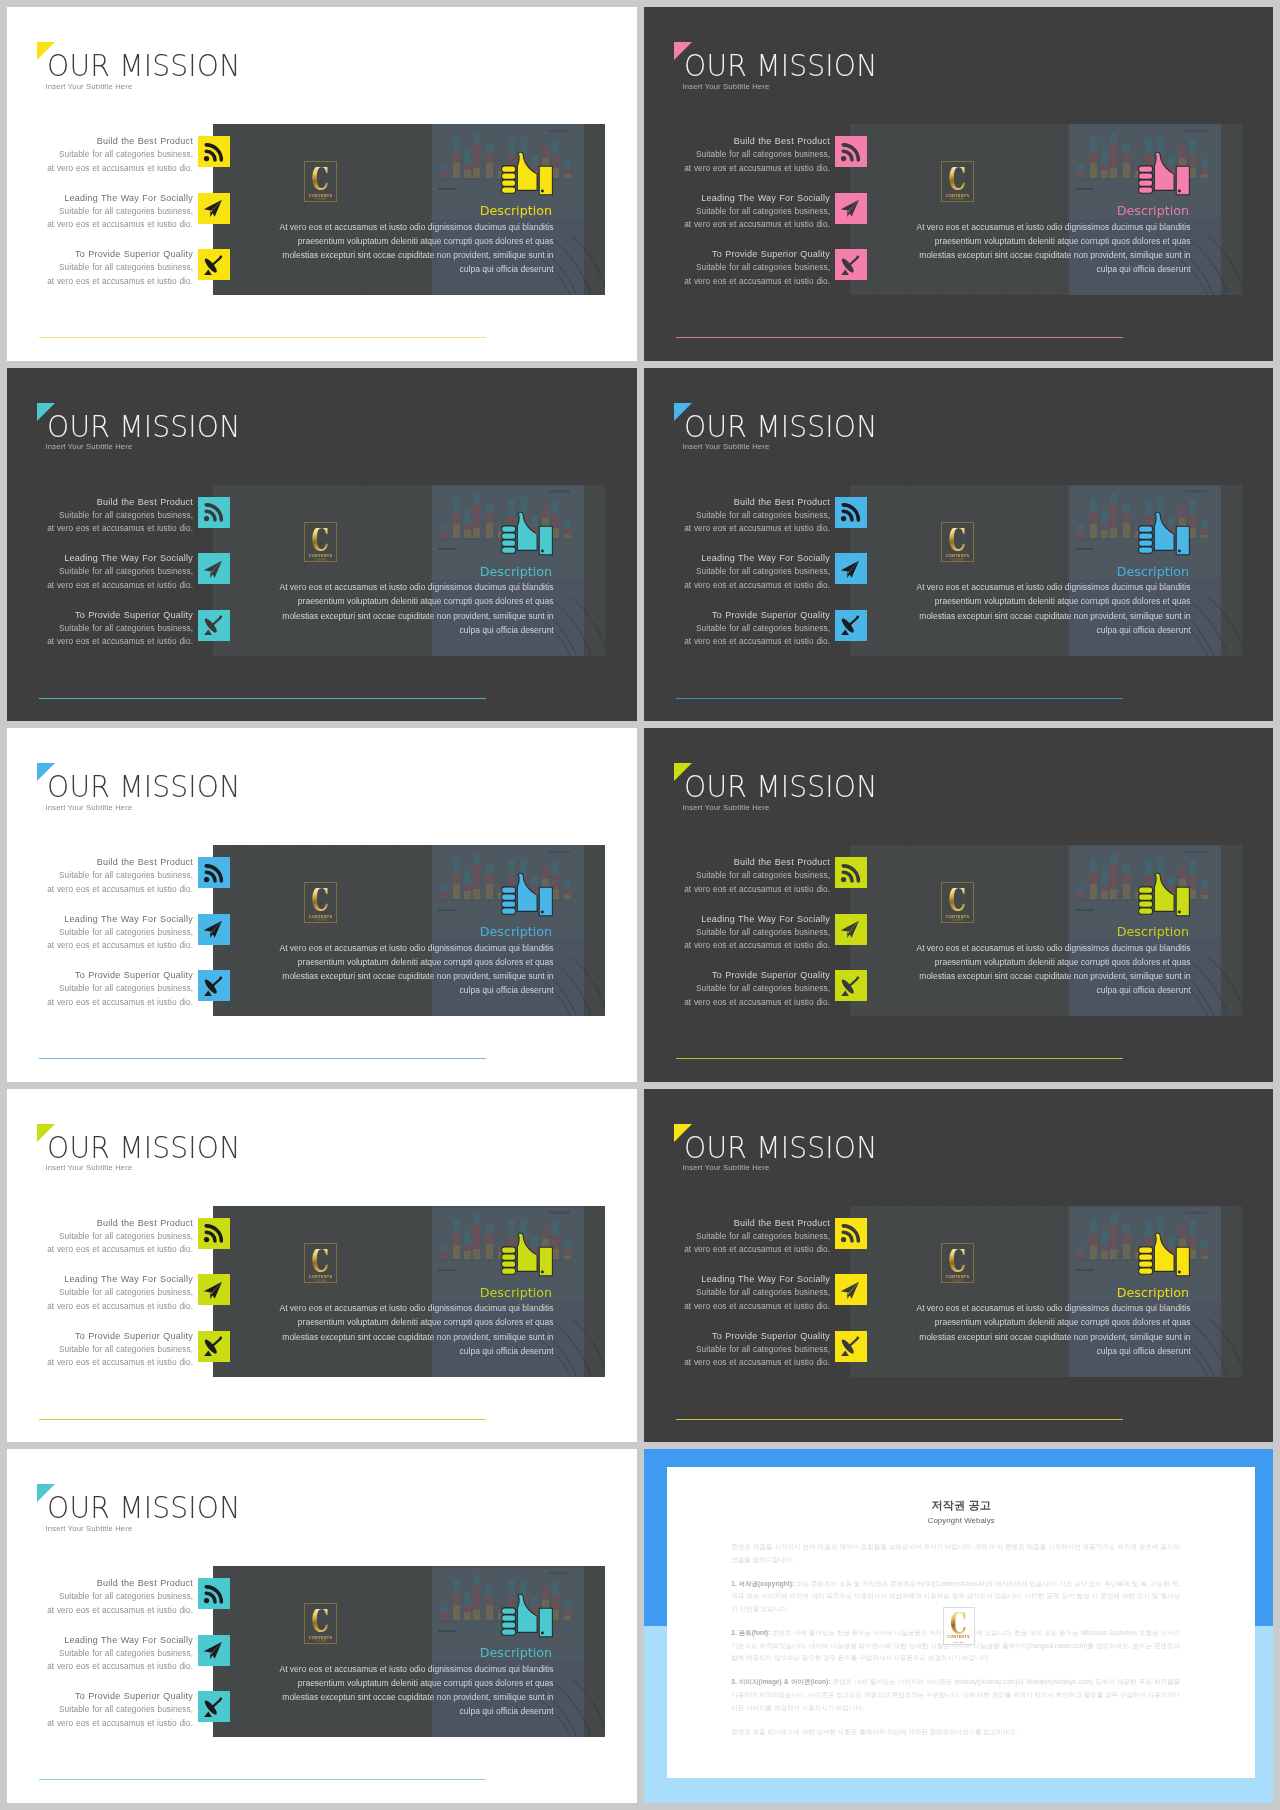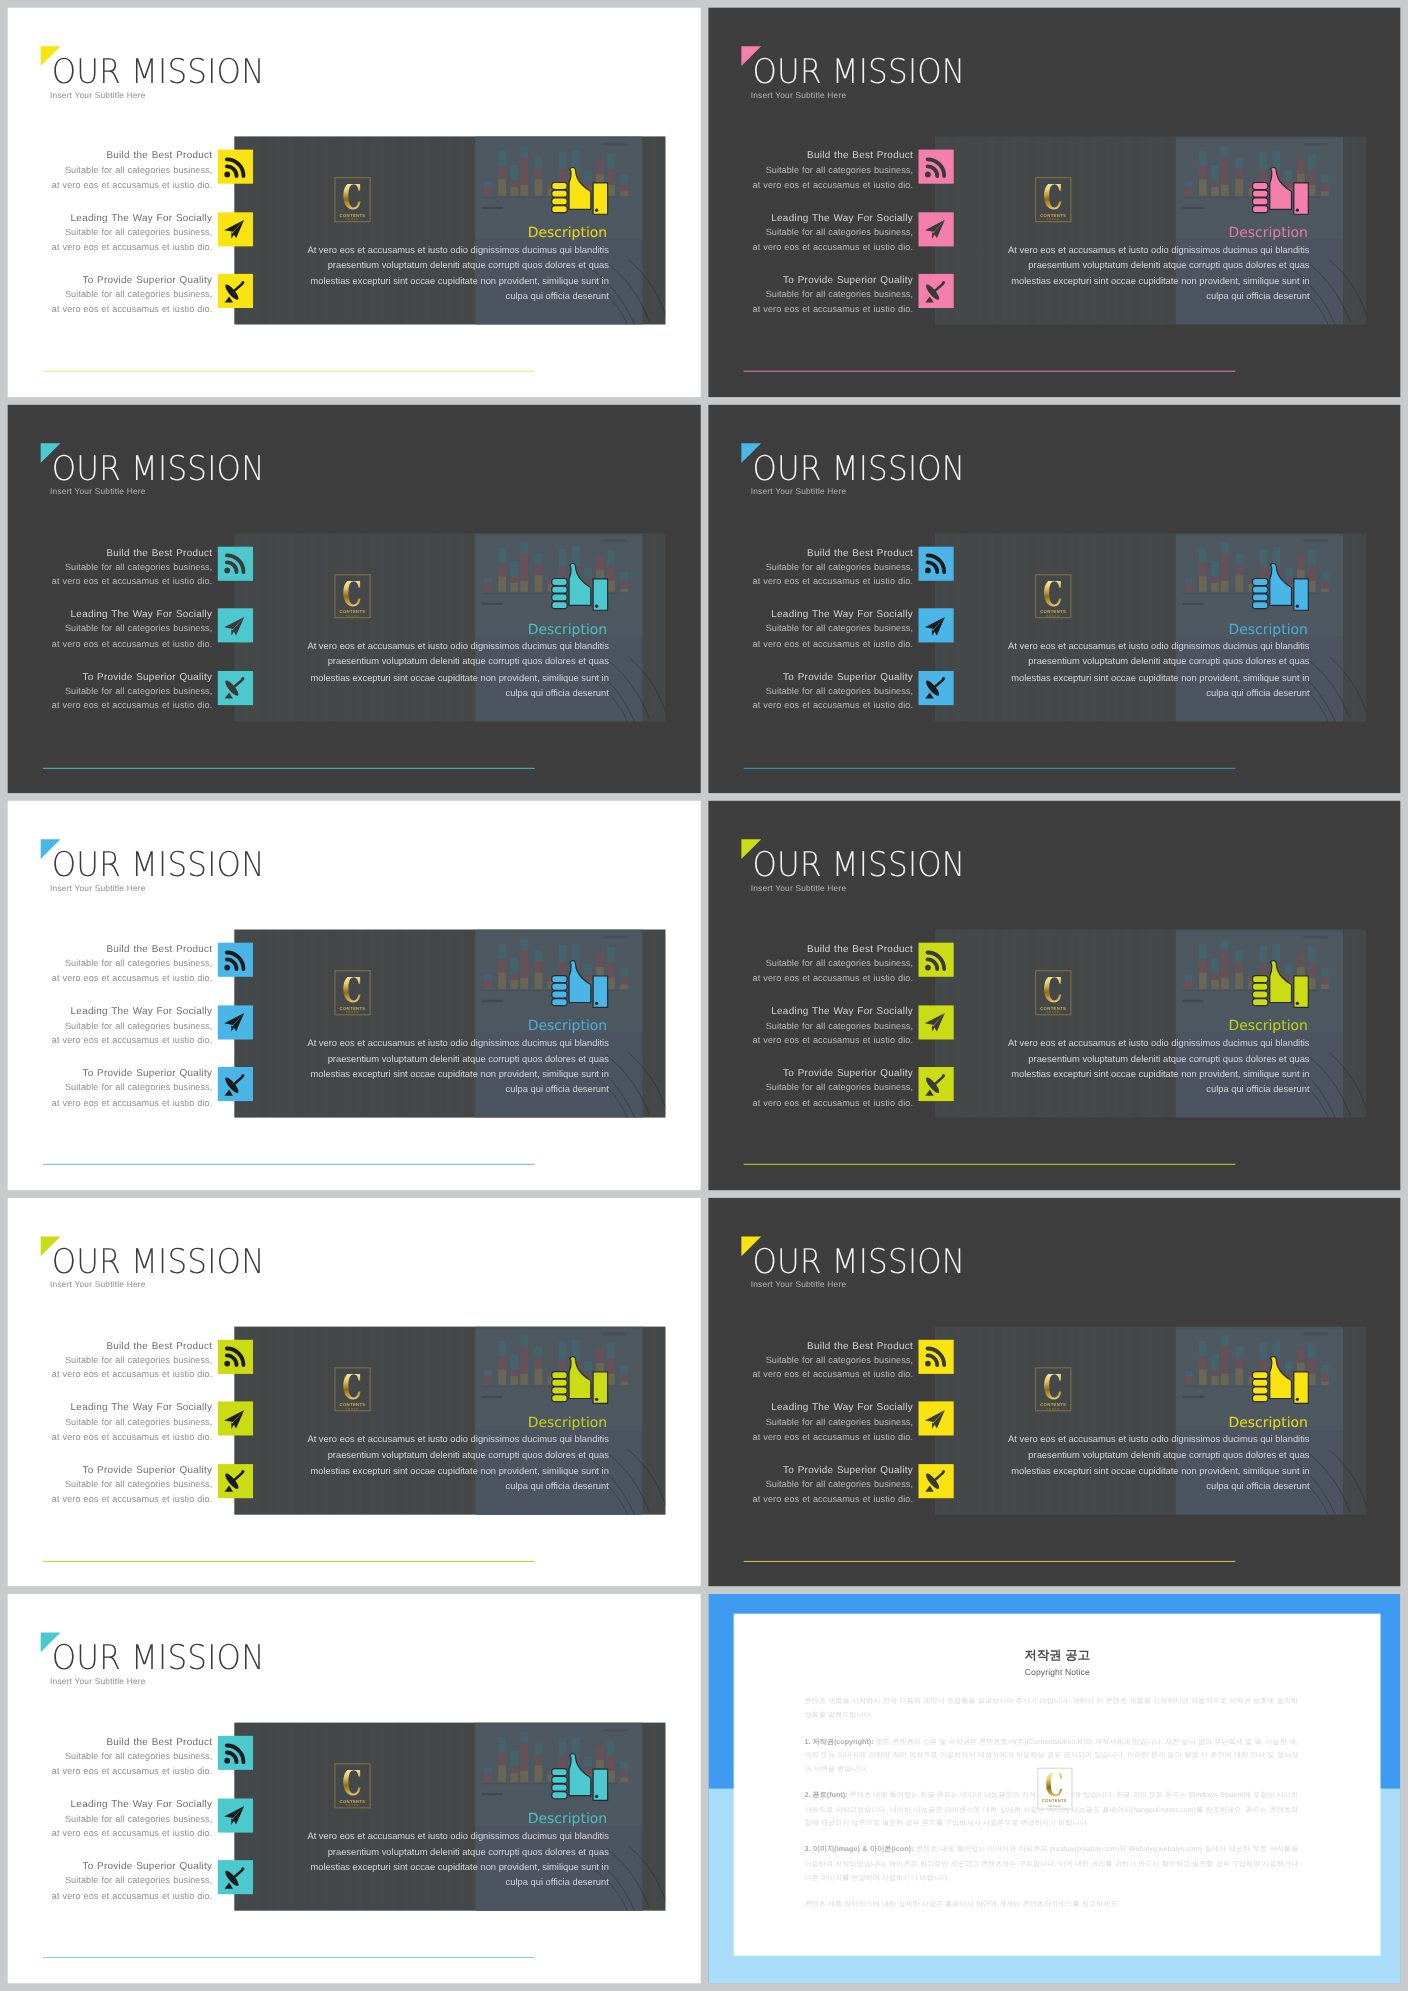--- a/index.html
+++ b/index.html
@@ -1190,21 +1190,21 @@
           <circle cx="53.5" cy="8" r="4" fill="#1b1b1b"></circle>
         </svg>
       </div>
   <div class="rule" style="top:330px;width:447px;background:#86d5da"></div>
 </div>
 <div class="slide">
   <div class="cp" style="background:#3f9bf2">
     <div class="cp-band" style="background:#aadcfb"></div>
     <div class="cp-card" style="background:#ffffff">
       <div class="cp-h1">저작권 공고</div>
-      <div class="cp-h2">Copyright Notice</div>
+      <div class="cp-h2">Copyright Webalys</div>
       <div class="cp-body">
         <p><span>콘텐츠 제품을 시작하시 전에 다음의 계약서 조항들을 살펴보시어 주시기 바랍니다. 귀하가 이 콘텐츠 제품을 시작하시면 자동적으로 저작권 보호에 동의하셨음을 알려드립니다.</span></p>
         <p><b>1. 저작권(copyright):</b><span> 모든 콘텐츠의 소유 및 저작권은 콘텐츠토커(주)(Contentstokeo.kr)와 제작자에게 있습니다. 사전 승낙 없이 무단복제 및 복, 가능한 색, 제목 또는 이미지에 의하여 여러 목적으로 이용하셔서 제삼자에게 이용하실 경우 금지되어 있습니다. 이러한 문제 등이 발생 시 준인에 대한 민사 및 형사상의 사변을 받습니다.</span></p>
         <p><b>2. 폰트(font):</b><span> 콘텐츠 내에 들어있는 한글 폰트는 네이버 나눔글꼴의 저작권은 네이버에 있습니다. 한글 외의 모든 폰트는 Windows System에 포함된 사서의 기본으로 저작되었습니다. 네이버 나눔글꼴 라이센스에 대한 상세한 사항은 네이버 나눔글꼴 홈페이지(hangeul.naver.com)를 참조하세요. 폰트는 콘텐츠와 함께 제공되지 않으므로 필요한 경우 폰트를 구입하셔서 사용폰트로 변경하시기 바랍니다.</span></p>
         <p><b>3. 이미지(image) &amp; 아이콘(icon):</b><span> 콘텐츠 내에 들어있는 이미지와 아이콘은 pixabay(pixabay.com)와 Webalys(webalys.com) 등에서 제공한 무료 저작물을 이용하여 저작되었습니다. 아이콘은 참고로만 제공되고 콘텐츠와는 구분합니다. 이에 대한 권리를 귀하가 반드시 확인하고 필요할 경우 구입하여 사용하거나 다른 이미지를 변경하여 사용하시기 바랍니다.</span></p>
         <p><span>콘텐츠 제품 라이센스에 대한 상세한 사항은 홈페이지 하단에 게재된 콘텐츠라이센스를 참고하세요.</span></p>
       </div>
     </div>
     <div class="cp-logo">
       <div class="cc">C</div>

